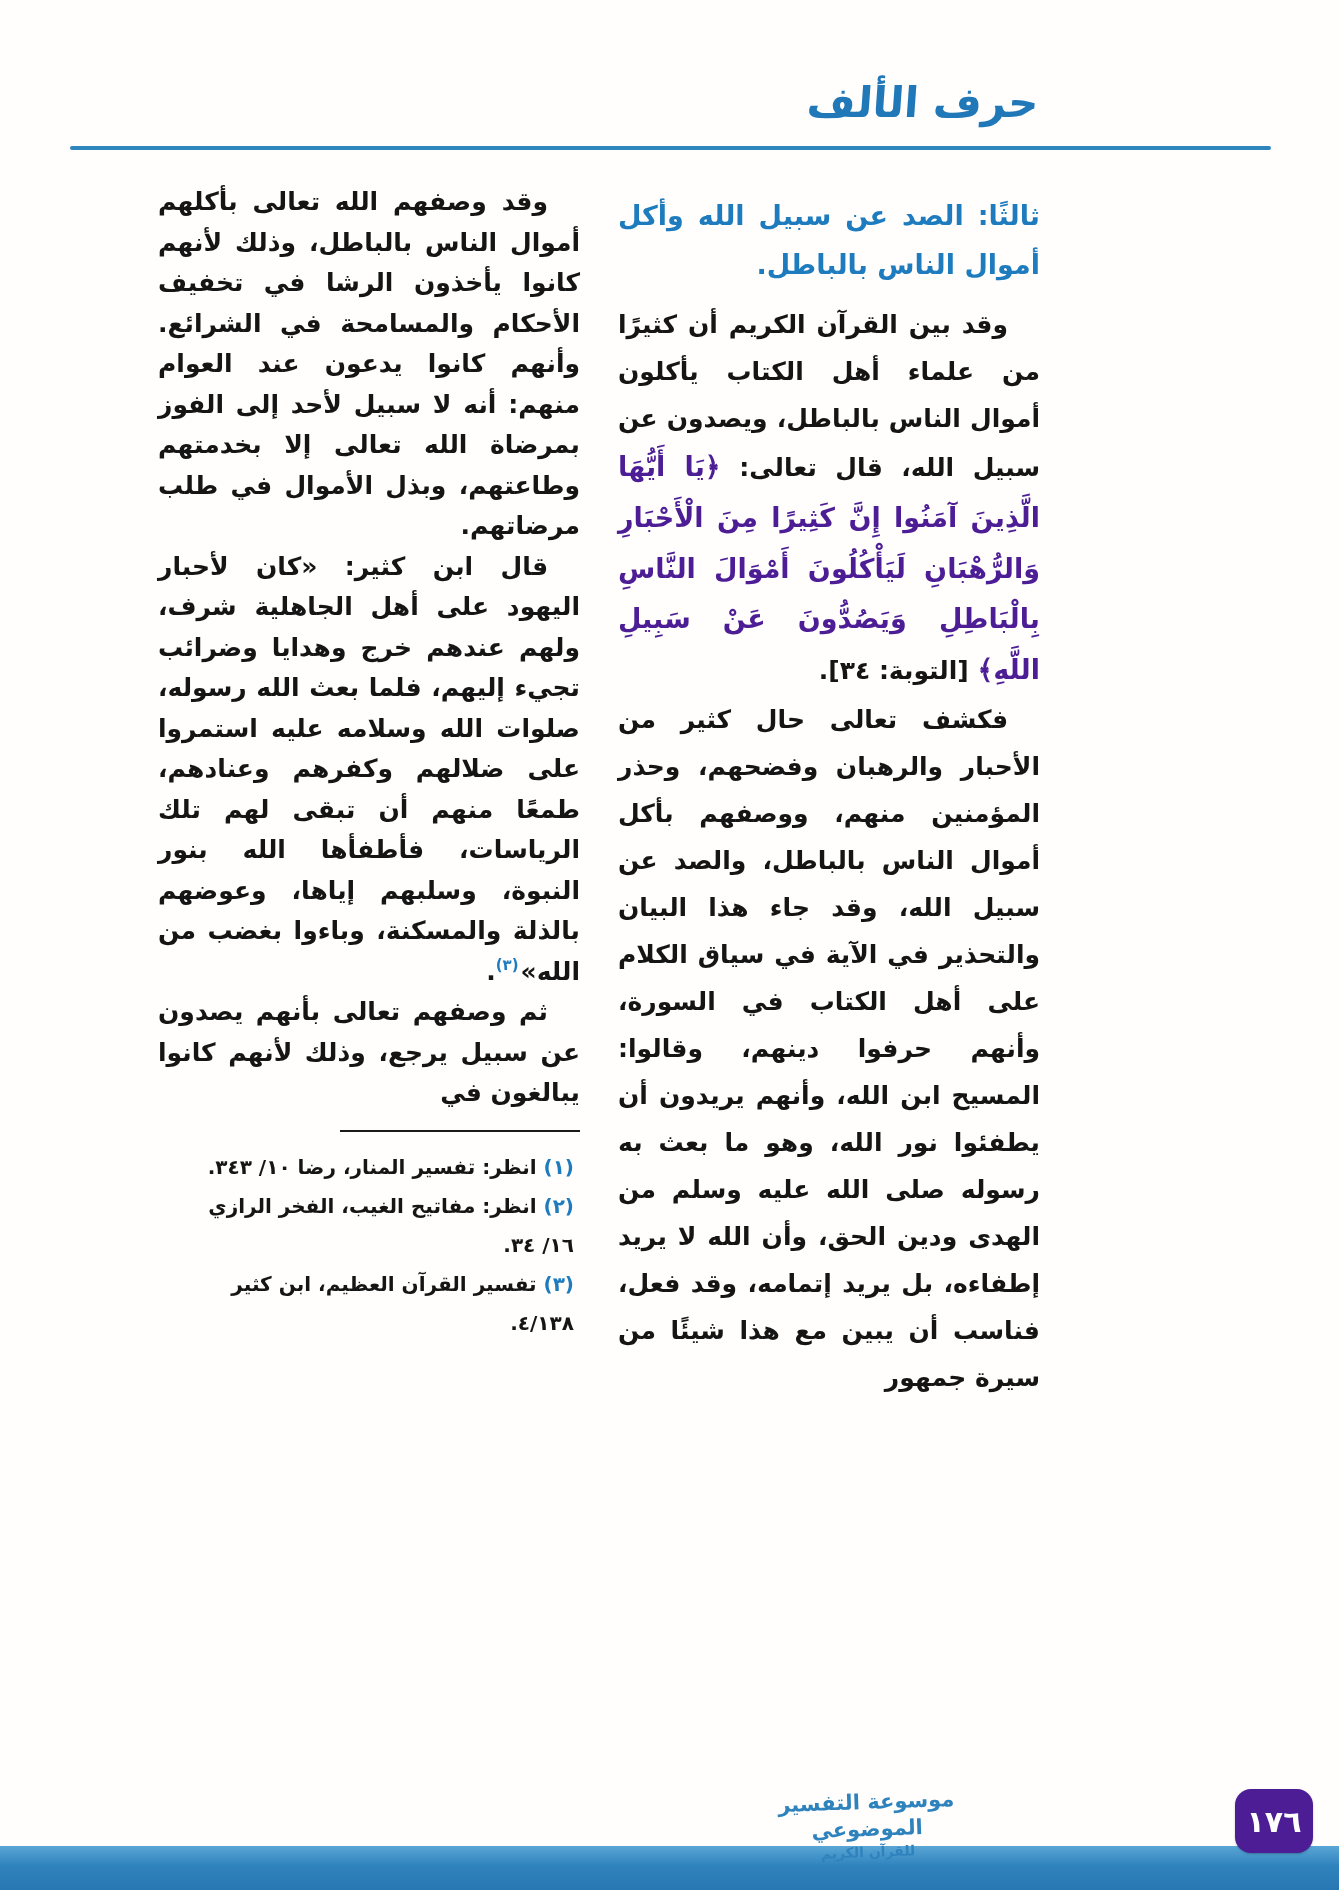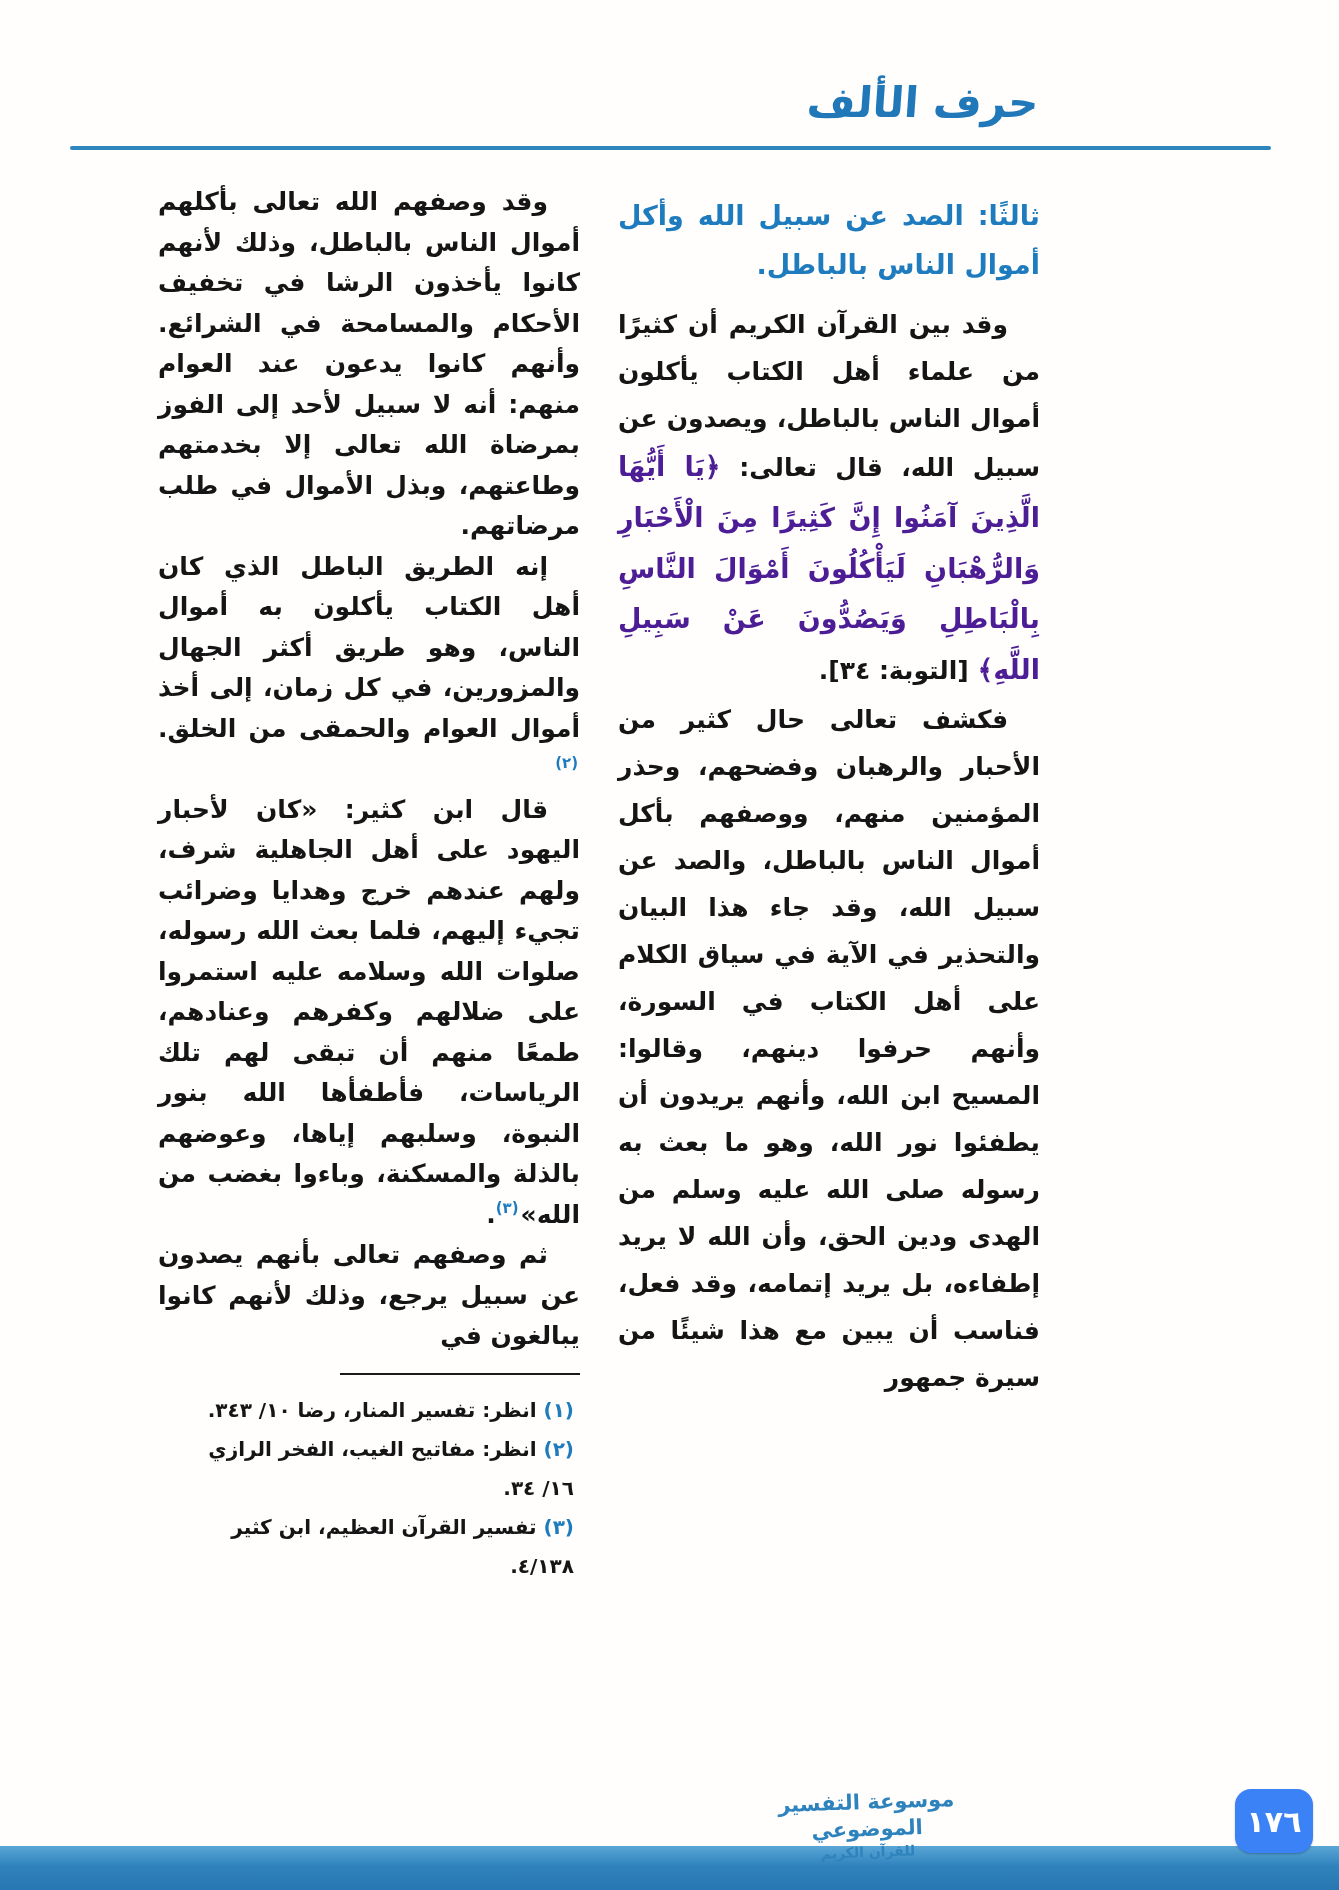--- a/index.html
+++ b/index.html
@@ -92,21 +92,21 @@
     position:absolute; bottom:30px; right:372px;
     width:200px; text-align:center;
     color:#2f83bd;
     transform:rotate(-2deg);
   }
   .logo-line1 { font-size:21px; font-weight:800; line-height:1.3; }
   .logo-line2 { font-size:14px; font-weight:700; letter-spacing:2px; }
   .page-badge {
     position:absolute; bottom:37px; left:auto; right:26px;
     width:78px; height:64px;
-    background:#3b82f6; border-radius:16px;
+    background:#4c1d95; border-radius:16px;
     display:flex; align-items:center; justify-content:center;
     box-shadow:0 1px 2px rgba(0,0,0,.25);
   }
   .page-badge span {
     color:#ffffff; font-size:30px; font-weight:700;
   }
 </style>
 </head>
 <body>
 
@@ -124,21 +124,20 @@
 
       <p class="body"><span>وقد بين القرآن الكريم أن كثيرًا من علماء أهل الكتاب يأكلون أموال الناس بالباطل، ويصدون عن سبيل الله، قال تعالى: </span><span class="quran">﴿يَا أَيُّهَا الَّذِينَ آمَنُوا إِنَّ كَثِيرًا مِنَ الْأَحْبَارِ وَالرُّهْبَانِ لَيَأْكُلُونَ أَمْوَالَ النَّاسِ بِالْبَاطِلِ وَيَصُدُّونَ عَنْ سَبِيلِ اللَّهِ﴾</span><span class="verse-ref"> [التوبة: ٣٤].</span></p>
 
       <p class="body">فكشف تعالى حال كثير من الأحبار والرهبان وفضحهم، وحذر المؤمنين منهم، ووصفهم بأكل أموال الناس بالباطل، والصد عن سبيل الله، وقد جاء هذا البيان والتحذير في الآية في سياق الكلام على أهل الكتاب في السورة، وأنهم حرفوا دينهم، وقالوا: المسيح ابن الله، وأنهم يريدون أن يطفئوا نور الله، وهو ما بعث به رسوله صلى الله عليه وسلم من الهدى ودين الحق، وأن الله لا يريد إطفاءه، بل يريد إتمامه، وقد فعل، فناسب أن يبين مع هذا شيئًا من سيرة جمهور</p>
     </div>
 
     <div class="col col-left">
 
       <p class="body">وقد وصفهم الله تعالى بأكلهم أموال الناس بالباطل، وذلك لأنهم كانوا يأخذون الرشا في تخفيف الأحكام والمسامحة في الشرائع. وأنهم كانوا يدعون عند العوام منهم: أنه لا سبيل لأحد إلى الفوز بمرضاة الله تعالى إلا بخدمتهم وطاعتهم، وبذل الأموال في طلب مرضاتهم.</p>
 
-      <p class="body"><span>إنه الطريق الباطل الذي كان أهل الكتاب يأكلون به أموال الناس، وهو طريق أكثر الجهال والمزورين، في كل زمان، إلى أخذ أموال العوام والحمقى من الخلق.</span><sup class="fn-marker">(٢)</sup></p>
 
       <p class="body"><span>قال ابن كثير: «كان لأحبار اليهود على أهل الجاهلية شرف، ولهم عندهم خرج وهدايا وضرائب تجيء إليهم، فلما بعث الله رسوله، صلوات الله وسلامه عليه استمروا على ضلالهم وكفرهم وعنادهم، طمعًا منهم أن تبقى لهم تلك الرياسات، فأطفأها الله بنور النبوة، وسلبهم إياها، وعوضهم بالذلة والمسكنة، وباءوا بغضب من الله»</span><sup class="fn-marker">(٣)</sup><span>.</span></p>
 
       <p class="body">ثم وصفهم تعالى بأنهم يصدون عن سبيل يرجع، وذلك لأنهم كانوا يبالغون في</p>
 
       <div class="footnotes">
         <div class="fn-rule"></div>
         <div class="fn-line"><span class="fn-num">(١)</span> <span class="fn-text">انظر: تفسير المنار، رضا ١٠/ ٣٤٣.</span></div>
         <div class="fn-line"><span class="fn-num">(٢)</span> <span class="fn-text">انظر: مفاتيح الغيب، الفخر الرازي ١٦/ ٣٤.</span></div>
         <div class="fn-line"><span class="fn-num">(٣)</span> <span class="fn-text">تفسير القرآن العظيم، ابن كثير ٤/١٣٨.</span></div>

